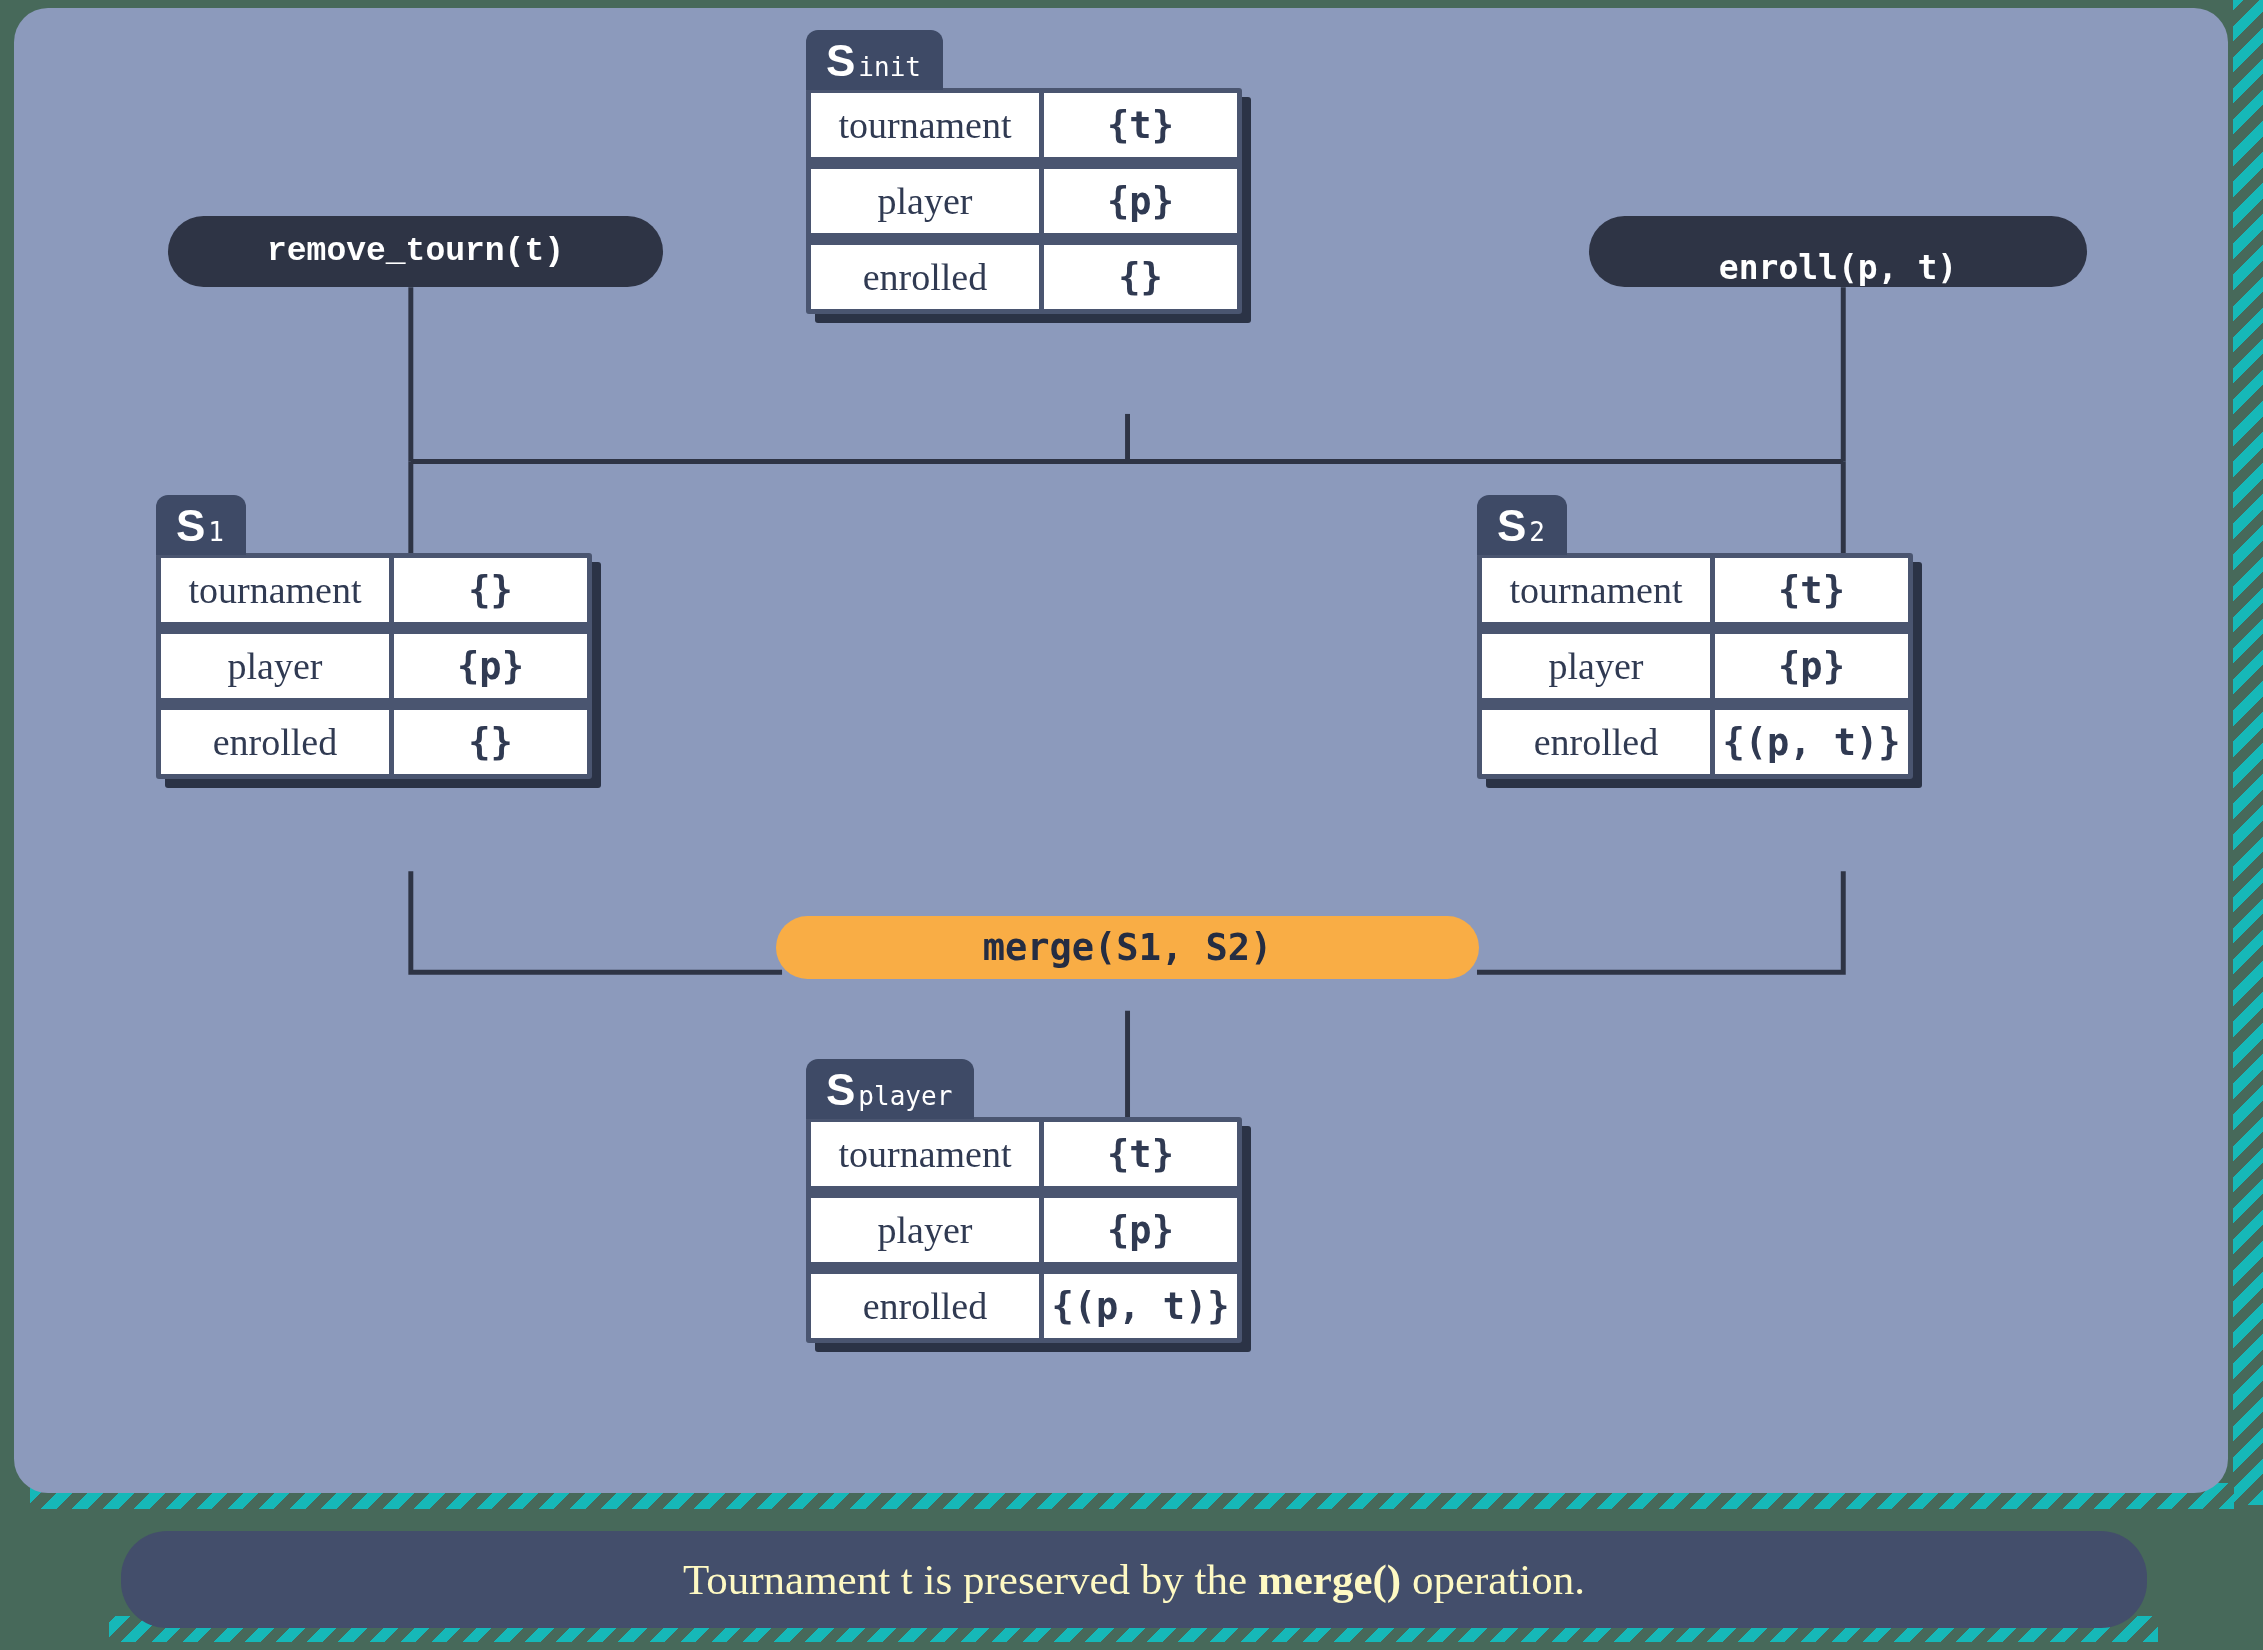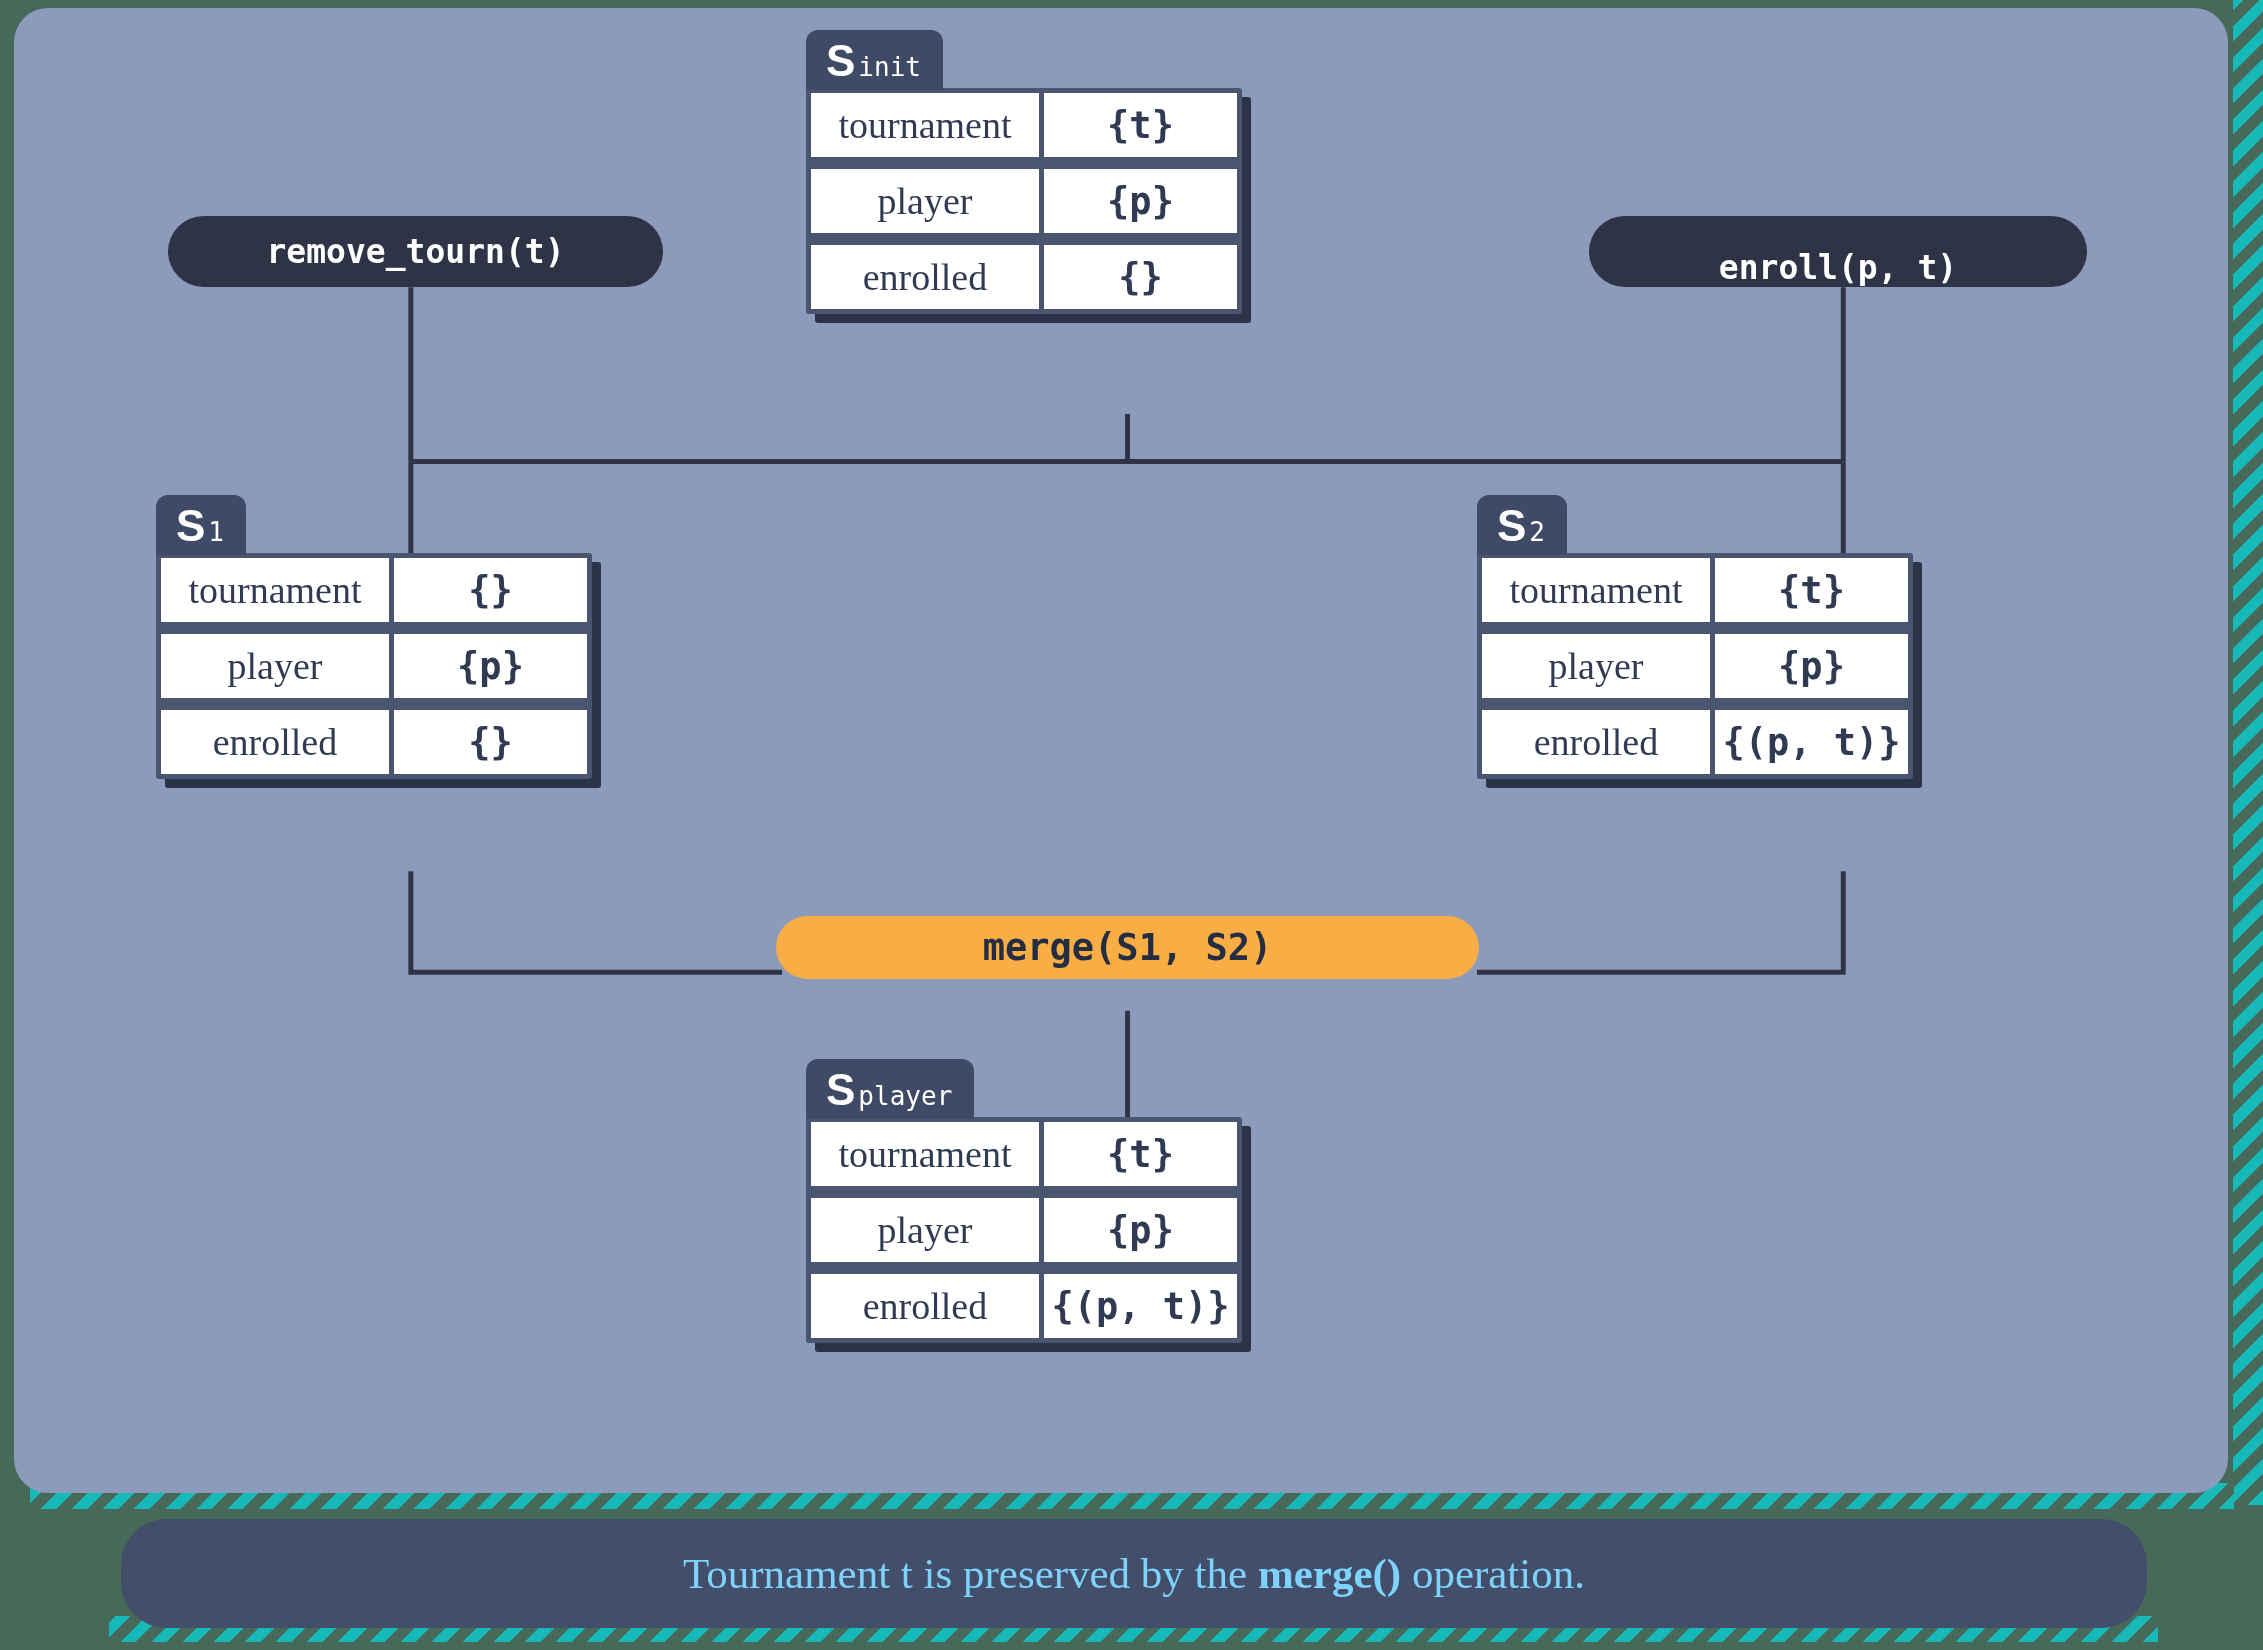--- a/index.html
+++ b/index.html
@@ -153,27 +153,27 @@
     font-size: 37px;
     height: 63px;
   }
 
   
   .caption {
     position: absolute;
     left: 121px;
     bottom: 22px;
     width: 2026px;
-    height: 109px;
+    height: 97px;
     background: #434e6b;
     border-radius: 46px;
     display: flex;
     align-items: center;
     justify-content: center;
-    color: #7dd3fc;
+    color: #fef9c3;
     font-family: "Liberation Serif", serif;
     font-size: 43px;
     z-index: 6;
   }
   .caption b {
     font-weight: bold;
   }
   .cap-seg { white-space: pre; }
 </style>
 </head>
@@ -223,21 +223,21 @@
         <div class="cell cell-val">{p}</div>
       </div>
       <div class="row">
         <div class="cell cell-key">enrolled</div>
         <div class="cell cell-val">{}</div>
       </div>
     </div>
   </div>
 </div>
 
-<div class="pill pill-op" style="left:168px; top:216px; width:495px;">
+<div class="pill pill-op" style="left:168px; top:216px; width:495px;font-family:Liberation Mono, monospace;">
   <span>remove_tourn(t)</span>
 </div>
 
 <div class="pill pill-op" style="left:1589px; top:216px; width:498px;align-items:flex-end;">
   <span>enroll(p, t)</span>
 </div>
 
 <div class="state" style="left:156px; top:495px;">
   <div class="tab">
     <span class="tab-main">S</span>

